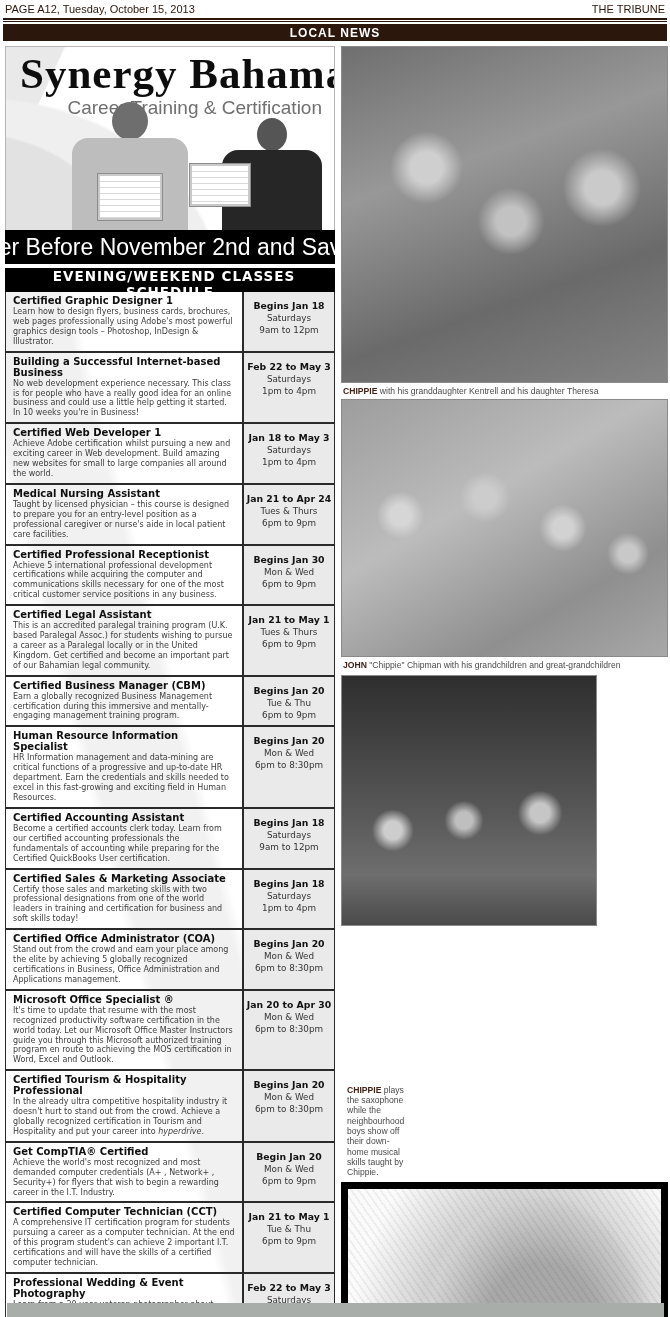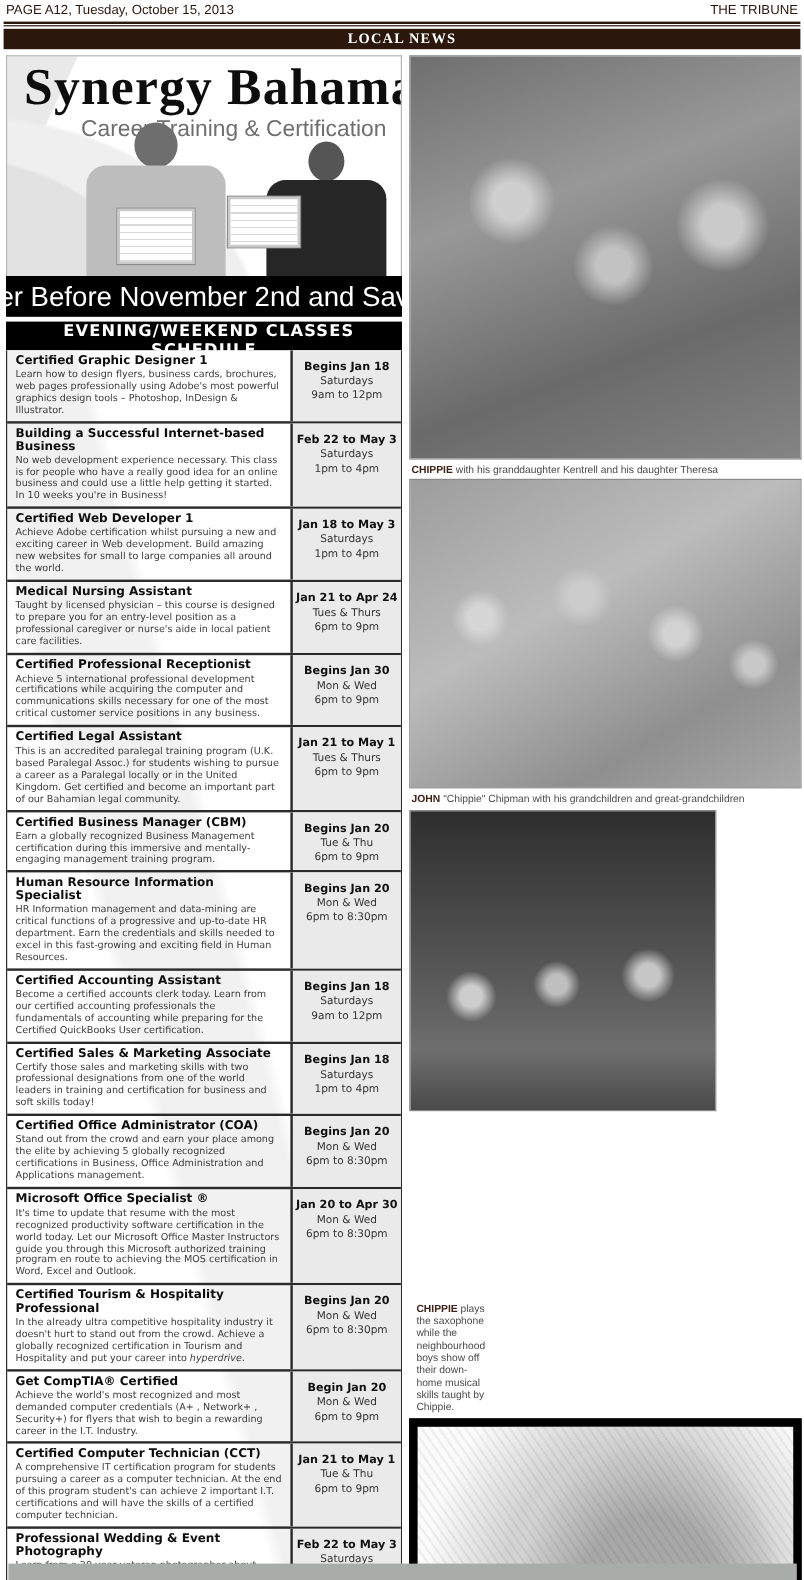--- a/index.html
+++ b/index.html
@@ -11,21 +11,21 @@
   body{height:1317px;position:relative;background:#fff;overflow:hidden;
        font-family:"Liberation Sans",sans-serif;color:#222;}
 
   
   .masthead{position:absolute;left:5px;top:3px;width:660px;display:flex;
             justify-content:space-between;font-size:11px;color:var(--ink-brown);}
   .mast-rule{position:absolute;left:3px;top:18px;width:664px;border-top:2px solid var(--ink-brown);
              border-bottom:1px solid var(--ink-brown);height:4px;}
   .section-bar{position:absolute;left:3px;top:24px;width:664px;height:17px;background:var(--ink-brown);
                color:#fff;font-weight:bold;font-size:12px;letter-spacing:1px;
-               display:flex;align-items:center;justify-content:center;font-family:Liberation Serif, serif;}
+               display:flex;align-items:center;justify-content:center;}
 
   
   .ad{position:absolute;left:5px;top:46px;width:330px;}
   .ad-hero{position:relative;height:184px;border:1px solid #b5b5b5;border-bottom:none;overflow:hidden;
     background:
       radial-gradient(ellipse 300px 260px at -40px 230px, #e2e2e2 55%, rgba(226,226,226,0) 56%),
       radial-gradient(ellipse 420px 340px at -30px 250px, #efefef 58%, rgba(239,239,239,0) 59%),
       linear-gradient(115deg,#e9e9e9 0 14%,rgba(233,233,233,0) 14.5%),
       #fff;}
   .ad-title{position:absolute;left:14px;top:2px;font-family:"Liberation Serif",serif;

